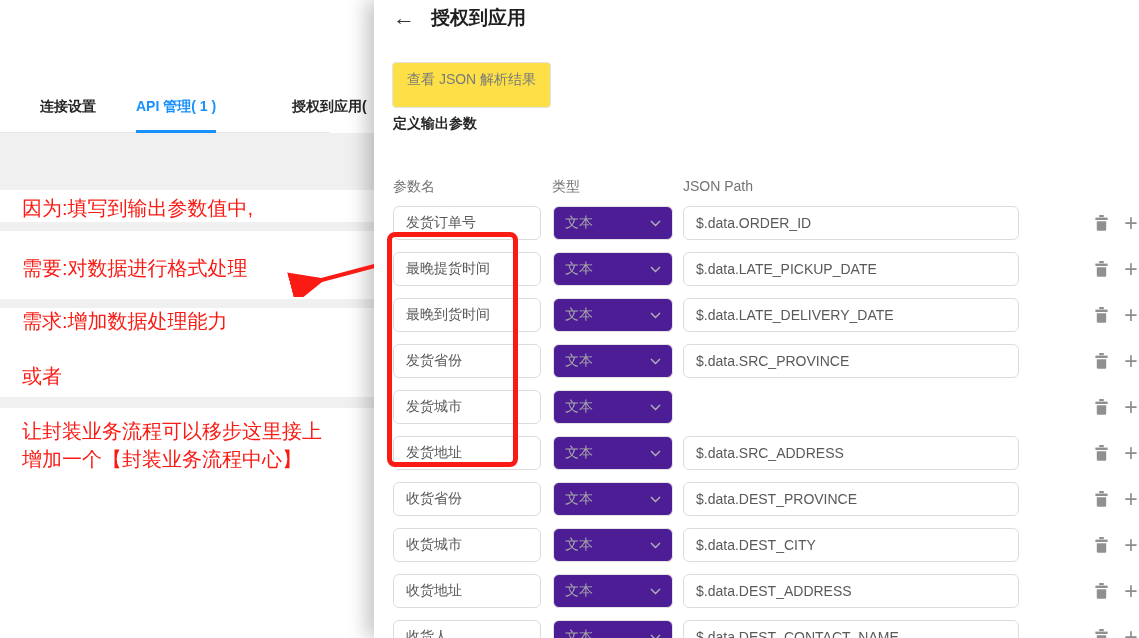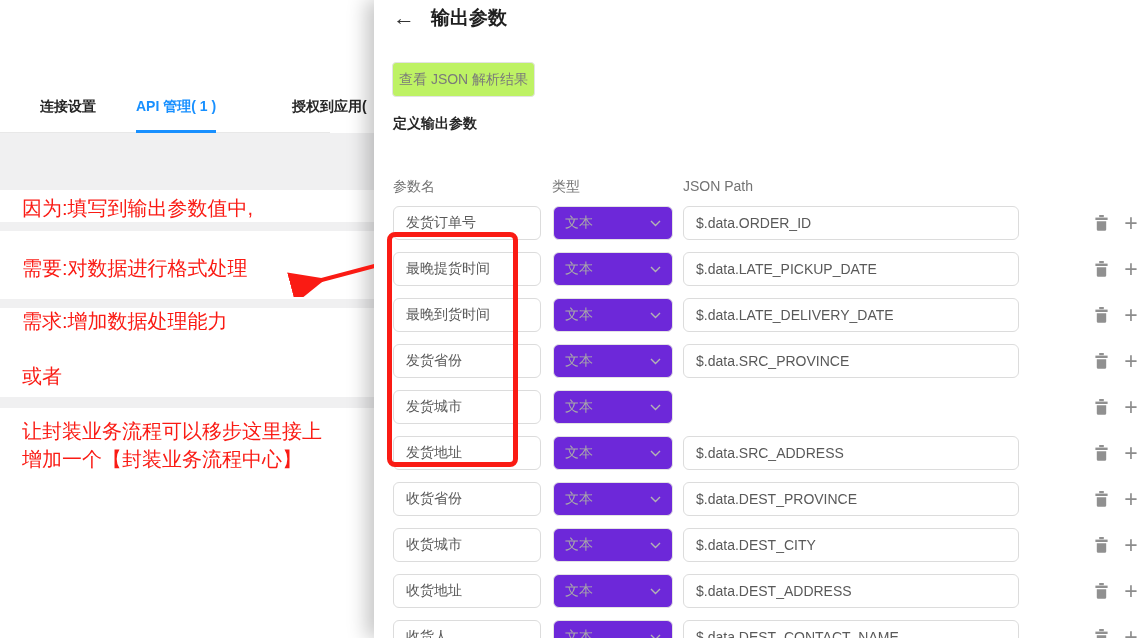--- a/index.html
+++ b/index.html
@@ -14,35 +14,35 @@
   .tab.active{color:#1890ff;border-bottom:3px solid #1890ff;}
   .ann-line{position:absolute;font-size:20px;color:#fa1b14;white-space:nowrap;z-index:3;}
   #arrow-svg{position:absolute;left:285px;top:252px;z-index:4;}
 
   
   #panel{position:absolute;left:374px;top:0;width:765px;height:638px;background:#fff;
          box-shadow:-8px 0 18px rgba(0,0,0,0.22);}
   #panel-header{position:absolute;left:19px;top:4px;display:flex;align-items:center;}
   #back-arrow{font-size:22px;color:#333;line-height:28px;cursor:pointer;}
   #panel-title{margin-left:16px;font-size:19px;font-weight:700;color:#1f1f1f;}
-  #view-json-btn{position:absolute;left:18px;top:62px;height:35px;padding:0 6px;
-      background:#bef264;border:1px solid #e3e3e3;border-radius:4px;
+  #view-json-btn{position:absolute;left:18px;top:62px;height:46px;padding:0 14px;
+      background:#fde047;border:1px solid #e3e3e3;border-radius:4px;
       font-size:14px;color:#7a7a7a;line-height:33px;cursor:pointer;white-space:nowrap;}
   #section-title{position:absolute;left:19px;top:115px;font-size:14px;font-weight:700;color:#262626;}
   #section-desc{position:absolute;left:19px;top:148px;font-size:14px;color:#8c8c8c;white-space:nowrap;}
   .col-head{position:absolute;top:178px;font-size:14px;color:#737373;}
   #col-name{left:19px;} #col-type{left:178px;} #col-path{left:309px;}
 
   #param-rows{position:absolute;left:19px;top:206px;width:746px;}
   .prow{position:relative;height:34px;margin-bottom:12px;}
   .pname,.ppath{position:absolute;top:0;height:34px;border:1px solid #dcdcdc;border-radius:6px;
       background:#fff;font-size:14px;color:#595959;padding:0 12px;outline:none;}
   .pname{left:0;width:148px;}
   .ppath{left:290px;width:336px;}
-  .ptype{position:absolute;left:160px;top:0;width:120px;height:34px;background:#6d28d9;
+  .ptype{position:absolute;left:160px;top:0;width:120px;height:34px;background:#4c1d95;
       border:1px solid #e3e3e3;border-radius:6px;display:flex;align-items:center;
       justify-content:space-between;padding:0 11px;cursor:pointer;}
   .ptype-label{font-size:14px;color:#a9a9a9;}
   .chev{flex:0 0 auto;}
   .ticon{position:absolute;left:701px;top:9px;width:15px;height:16px;cursor:pointer;}
   .picon{position:absolute;left:727px;top:2px;width:22px;height:30px;font-size:23px;
       font-weight:300;color:#8c8c8c;text-align:center;line-height:30px;cursor:pointer;}
 
   
   #red-box{position:absolute;left:387px;top:232px;width:131px;height:235px;
@@ -79,21 +79,21 @@
           <path d="M9,0 L0,4 L9,8 z" fill="#fa1b14"></path>
         </marker>
       </defs>
       <line x1="93" y1="13" x2="14" y2="34" stroke="#fa1b14" stroke-width="4" marker-end="url(#ah)"></line>
     </svg>
   </div>
 
   <div id="panel">
     <div id="panel-header">
       <span id="back-arrow">←</span>
-      <span id="panel-title">输出参数</span>
+      <span id="panel-title">授权到应用</span>
     </div>
 
     <div id="view-json-btn">查看 JSON 解析结果</div>
 
     <div id="section-title">定义输出参数</div>
 
     <div class="col-head" id="col-name">参数名</div>
     <div class="col-head" id="col-type">类型</div>
     <div class="col-head" id="col-path">JSON Path</div>
 

